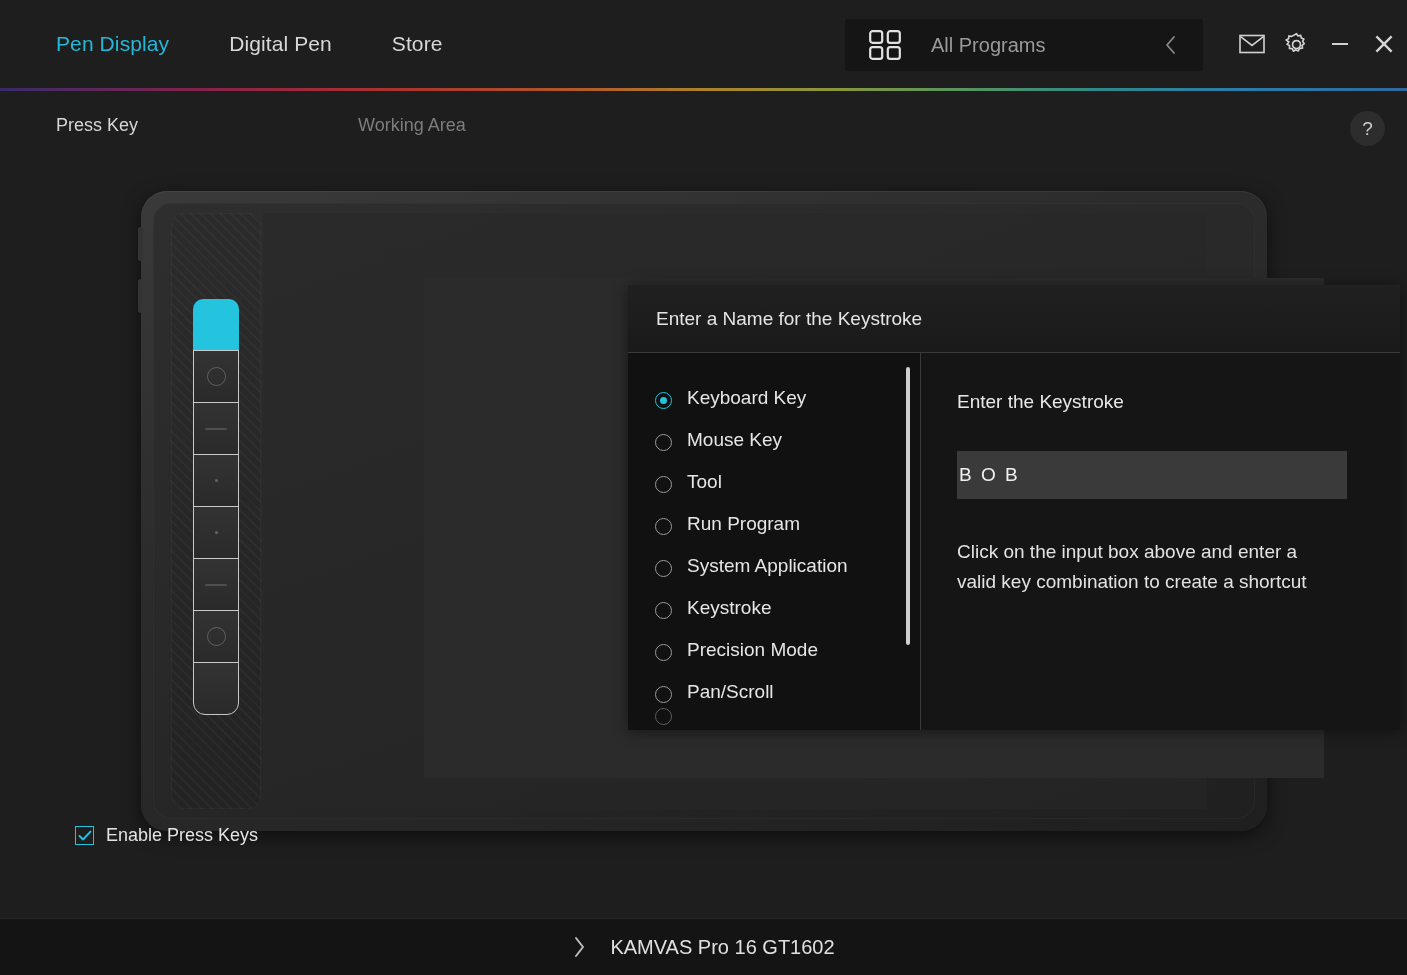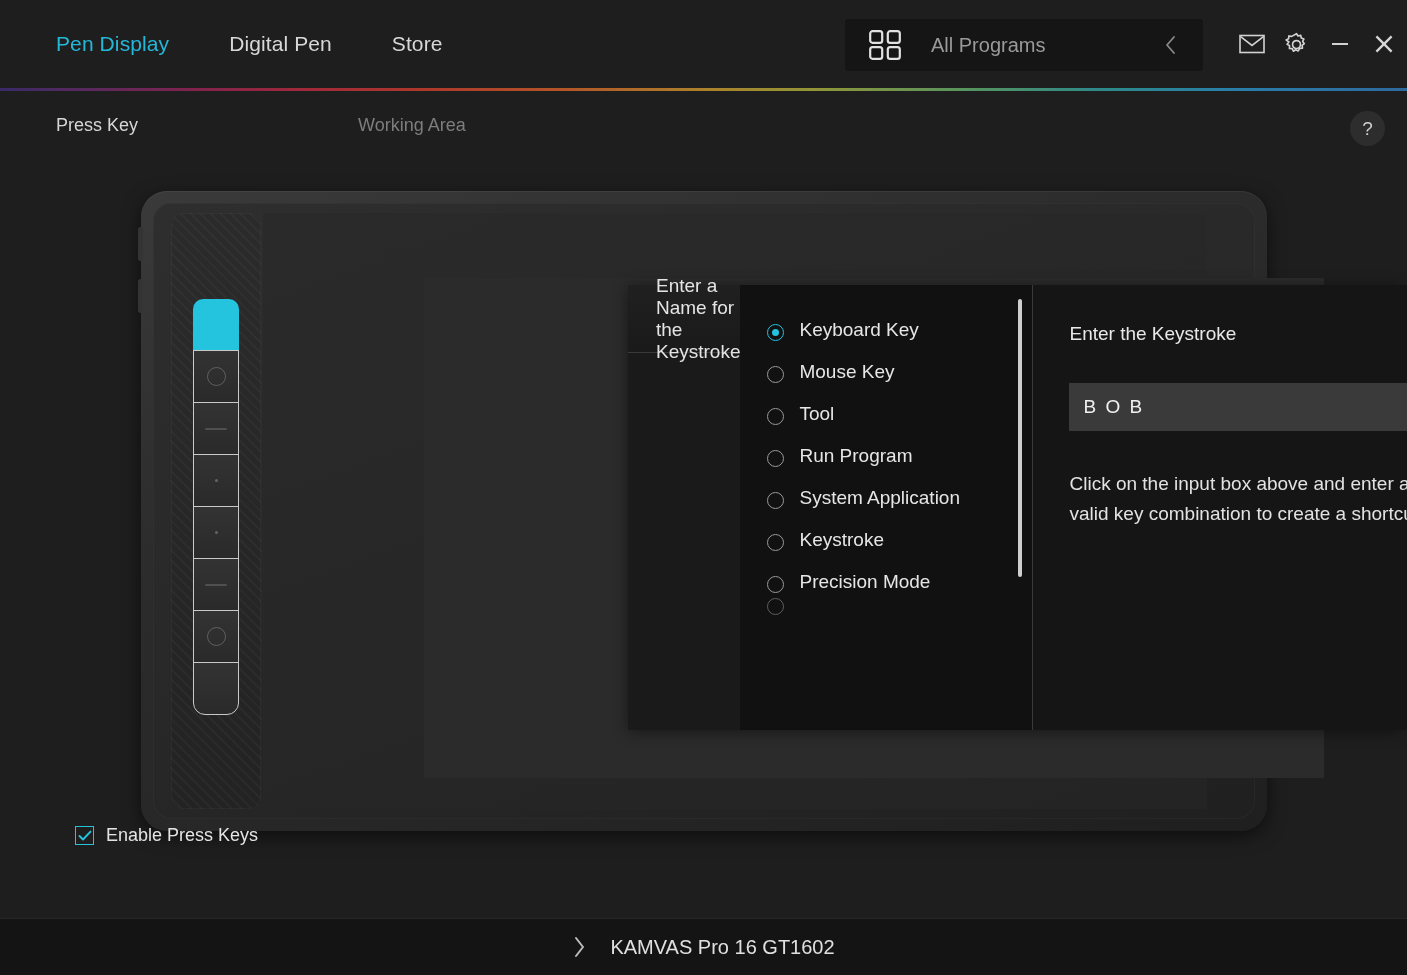--- a/index.html
+++ b/index.html
@@ -126,21 +126,21 @@
   .panel{
     position:absolute; left:161px; top:65px; width:900px; height:500px;
     background:#2b2b2b;
   }
 
   
   .dialog{
     position:absolute; left:204px; top:7px; width:772px; height:445px;
     background:#1a1a1a;
     box-shadow:0 2px 14px rgba(0,0,0,.45);
-    display:flex; flex-direction:row;
+    display:flex; flex-direction:column;
   }
   .dlg-title{
     height:68px; display:flex; align-items:center;
     padding-left:28px; font-size:19px; color:#e4e4e4;
     border-bottom:1px solid #3a3a3a;
     background:linear-gradient(180deg,#202020,#1a1a1a);
   }
   .dlg-body{ flex:1; display:flex; min-height:0; }
 
   .dlg-left{
@@ -169,21 +169,21 @@
   .scrollbar{
     position:absolute; right:10px; top:14px; width:4px; height:278px;
     background:#cfcfcf; border-radius:2px;
   }
 
   .dlg-right{ flex:1; position:relative; background:#151515; padding:38px 36px 0 36px; }
   .ks-title{ font-size:19px; color:#e8e8e8; }
   .ks-input{
     margin-top:38px; width:390px; height:48px;
     background:#3a3a3a; display:flex; align-items:center;
-    padding-left:14px; font-size:19px; color:#f0f0f0; letter-spacing:2px;
+    padding-left:2px; font-size:19px; color:#f0f0f0; letter-spacing:2px;
     cursor:text;
   }
   .ks-hint{
     margin-top:38px; font-size:19px; color:#e2e2e2; line-height:1.6; width:360px;
   }
 
   
   .enable-row{
     position:absolute; left:75px; top:825px; display:flex; align-items:center; cursor:pointer;
   }
@@ -327,20 +327,24 @@
                     <span class="opt-label">System Application</span>
                   </div>
                   <div class="opt">
                     <span class="radio"></span>
                     <span class="opt-label">Keystroke</span>
                   </div>
                   <div class="opt">
                     <span class="radio"></span>
                     <span class="opt-label">Precision Mode</span>
                   </div>
+                  <div class="opt">
+                    <span class="radio"></span>
+                    <span class="opt-label">Pan/Scroll</span>
+                  </div>
                   <div class="opt partial">
                     <span class="radio"></span>
                   </div>
                 </div>
                 <div class="scrollbar"></div>
               </div>
 
               <div class="dlg-right">
                 <div class="ks-title">Enter the Keystroke</div>
                 <div class="ks-input">B O B</div>

